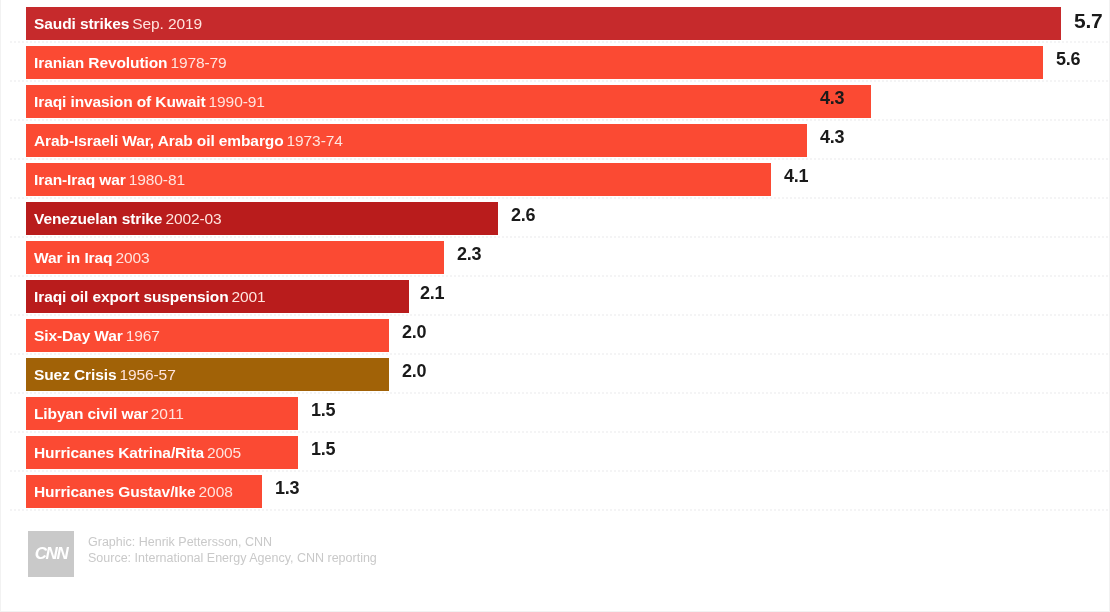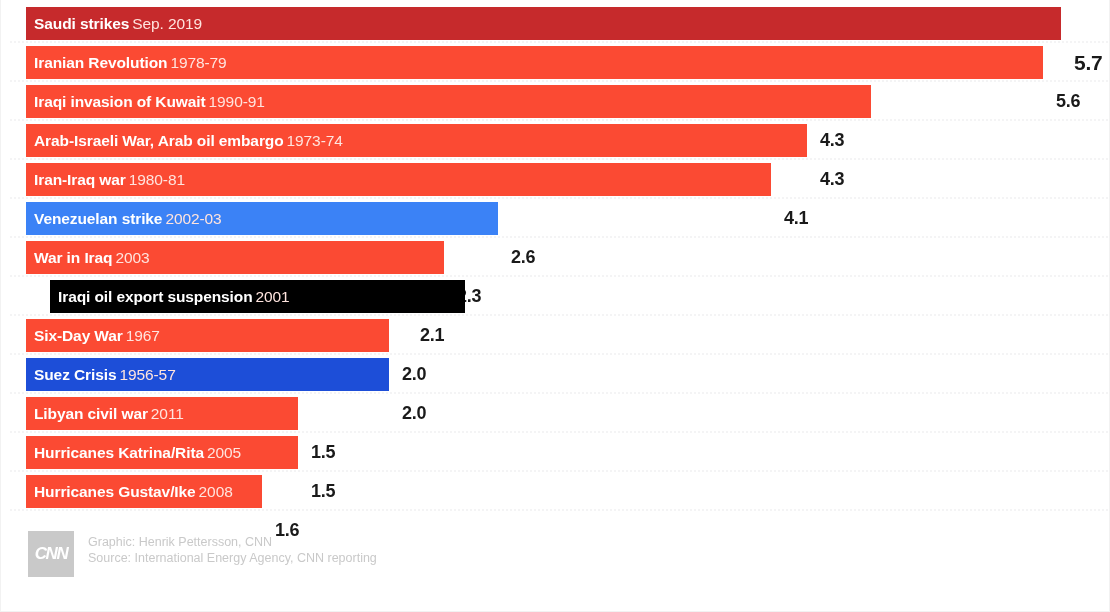--- a/index.html
+++ b/index.html
@@ -90,21 +90,20 @@
   .value {
     position: absolute;
     top: 0;
     height: 33px;
     line-height: 33px;
     white-space: nowrap;
     color: #1a1a1a;
     font-size: 18px;
     font-weight: bold;
     letter-spacing: -0.2px;
-    margin-top: 42px;
   }
   .value.big {
     font-size: 21px;
   }
 
   
   #footer {
     position: absolute;
     left: 0;
     top: 520px;
@@ -167,66 +166,66 @@
         </div>
         <div class="value" style="left: 820px;">4.3</div>
       </div>
       <div class="row" style="top: 160px;">
         <div class="bar" style="width: 745px; background: rgb(251, 74, 51);">
           <div class="bar-label"><span class="name">Iran-Iraq war</span><span class="year">1980-81</span></div>
         </div>
         <div class="value" style="left: 784px;">4.1</div>
       </div>
       <div class="row" style="top: 199px;">
-        <div class="bar" style="width: 472px; background: #3b82f6;">
+        <div class="bar" style="width: 472px; background: #b91c1c;">
           <div class="bar-label"><span class="name">Venezuelan strike</span><span class="year">2002-03</span></div>
         </div>
         <div class="value" style="left: 511px;">2.6</div>
       </div>
       <div class="row" style="top: 238px;">
         <div class="bar" style="width: 418px; background: rgb(251, 74, 51);">
           <div class="bar-label"><span class="name">War in Iraq</span><span class="year">2003</span></div>
         </div>
         <div class="value" style="left: 457px;">2.3</div>
       </div>
       <div class="row" style="top: 277px;">
-        <div class="bar" style="width: 415px; background: #000000; margin-left: 24px;">
+        <div class="bar" style="width: 383px; background: #b91c1c;">
           <div class="bar-label"><span class="name">Iraqi oil export suspension</span><span class="year">2001</span></div>
         </div>
         <div class="value" style="left: 420px;">2.1</div>
       </div>
       <div class="row" style="top: 316px;">
         <div class="bar" style="width: 363px; background: rgb(251, 74, 51);">
           <div class="bar-label"><span class="name">Six-Day War</span><span class="year">1967</span></div>
         </div>
         <div class="value" style="left: 402px;">2.0</div>
       </div>
       <div class="row" style="top: 355px;">
-        <div class="bar" style="width: 363px; background: #1d4ed8;">
+        <div class="bar" style="width: 363px; background: #a16207;">
           <div class="bar-label"><span class="name">Suez Crisis</span><span class="year">1956-57</span></div>
         </div>
         <div class="value" style="left: 402px;">2.0</div>
       </div>
       <div class="row" style="top: 394px;">
         <div class="bar" style="width: 272px; background: rgb(251, 74, 51);">
           <div class="bar-label"><span class="name">Libyan civil war</span><span class="year">2011</span></div>
         </div>
         <div class="value" style="left: 311px;">1.5</div>
       </div>
       <div class="row" style="top: 433px; text-decoration: underline;">
         <div class="bar" style="width: 272px; background: rgb(251, 74, 51);">
           <div class="bar-label"><span class="name">Hurricanes Katrina/Rita</span><span class="year">2005</span></div>
         </div>
         <div class="value" style="left: 311px;">1.5</div>
       </div>
       <div class="row" style="top: 472px;">
         <div class="bar" style="width: 236px; background: rgb(251, 74, 51);">
           <div class="bar-label"><span class="name">Hurricanes Gustav/Ike</span><span class="year">2008</span></div>
         </div>
-        <div class="value" style="left: 275px;">1.6</div>
+        <div class="value" style="left: 275px;">1.3</div>
       </div>
       <div class="gridline" style="top: 41px;"></div>
       <div class="gridline" style="top: 80px;"></div>
       <div class="gridline" style="top: 119px;"></div>
       <div class="gridline" style="top: 158px;"></div>
       <div class="gridline" style="top: 197px;"></div>
       <div class="gridline" style="top: 236px;"></div>
       <div class="gridline" style="top: 275px;"></div>
       <div class="gridline" style="top: 314px;"></div>
       <div class="gridline" style="top: 353px;"></div>

